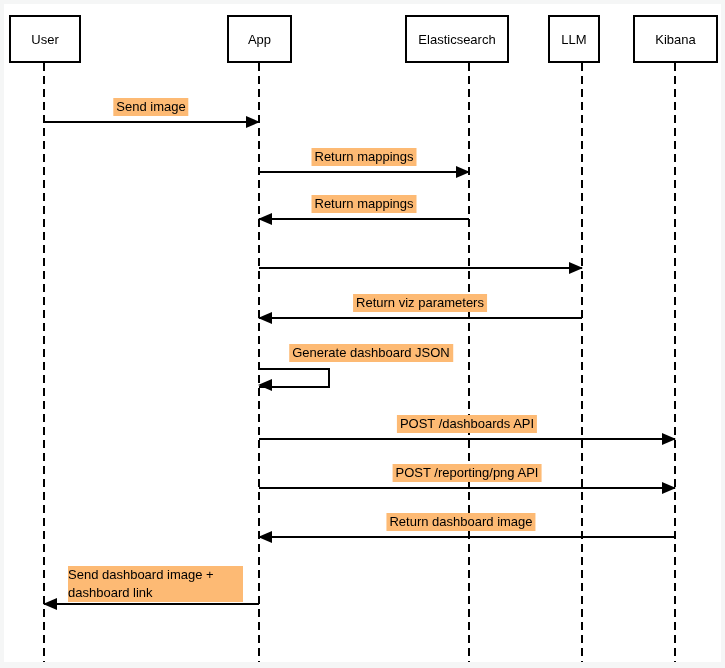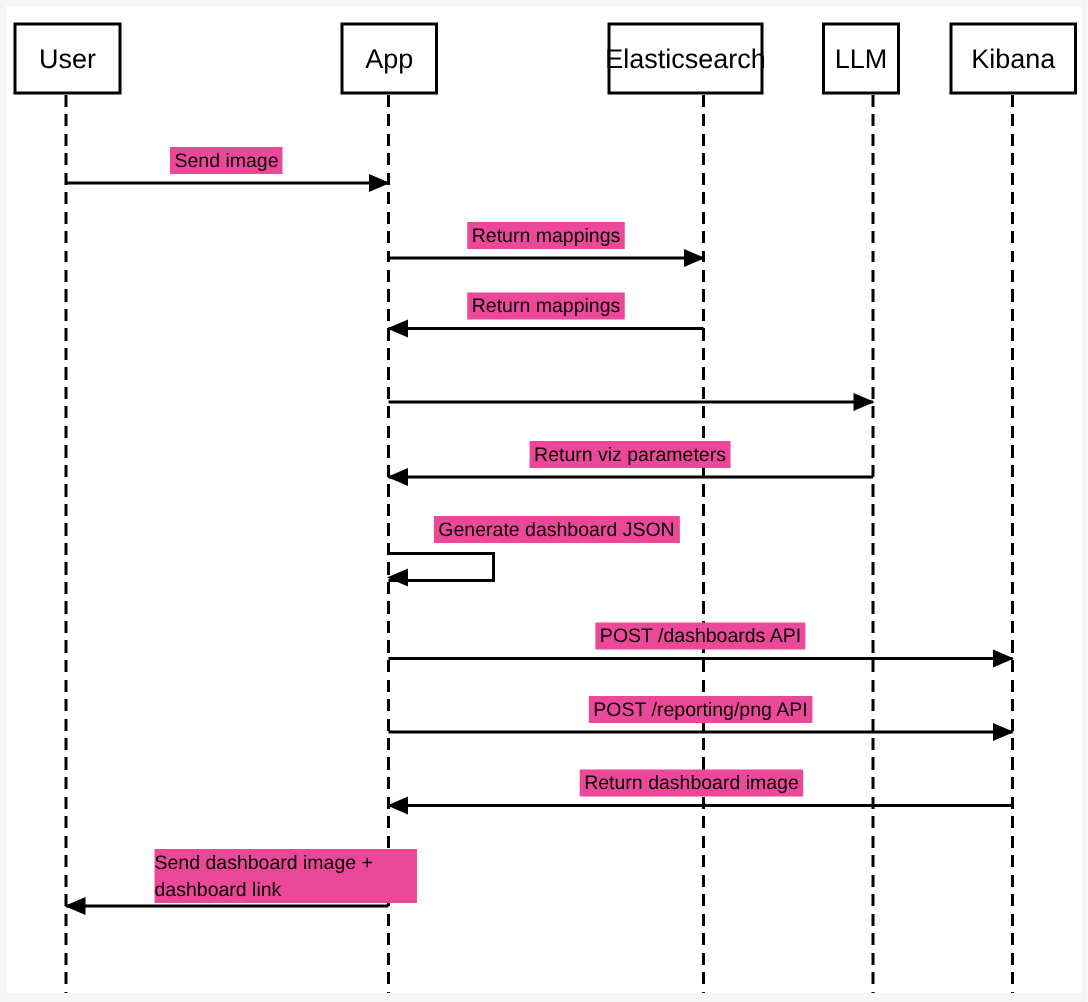--- a/index.html
+++ b/index.html
@@ -17,46 +17,45 @@
     background: #ffffff;
   }
   .layer { position: absolute; left: 0; top: 0; width: 725px; height: 668px; }
 
   .participant {
     position: absolute; top: 15px; height: 48px;
     box-sizing: border-box;
     background: #ffffff;
     border: 2px solid #000000;
     display: flex; align-items: center; justify-content: center;
-    font-size: 18px; color: #000000;
+    font-size: 13px; color: #000000;
     z-index: 3;
   }
   .lifeline {
     position: absolute; top: 63px; height: 599px; width: 2px;
     background: repeating-linear-gradient(
       to bottom, #000 0px, #000 8px, transparent 8px, transparent 13px);
     z-index: 1;
   }
   .msg-label {
     position: absolute;
     font-size: 13px; color: #000000; line-height: 18px;
     white-space: nowrap;
     transform: translateX(-50%);
-    background: #ec4899;
+    background: #fdba74;
     padding: 0 3px;
     z-index: 2;
     text-align: center;
   }
   .msg-label.wrap {
     white-space: normal;
     transform: none;
     text-align: left;
     width: 175px;
     padding: 0;
-    margin-left: 35px;
   }
   .arrow {
     position: absolute; height: 0;
     border-top: 2px solid #000000;
     z-index: 2;
   }
   .head {
     position: absolute; width: 0; height: 0;
     border-top: 6px solid transparent;
     border-bottom: 6px solid transparent;

